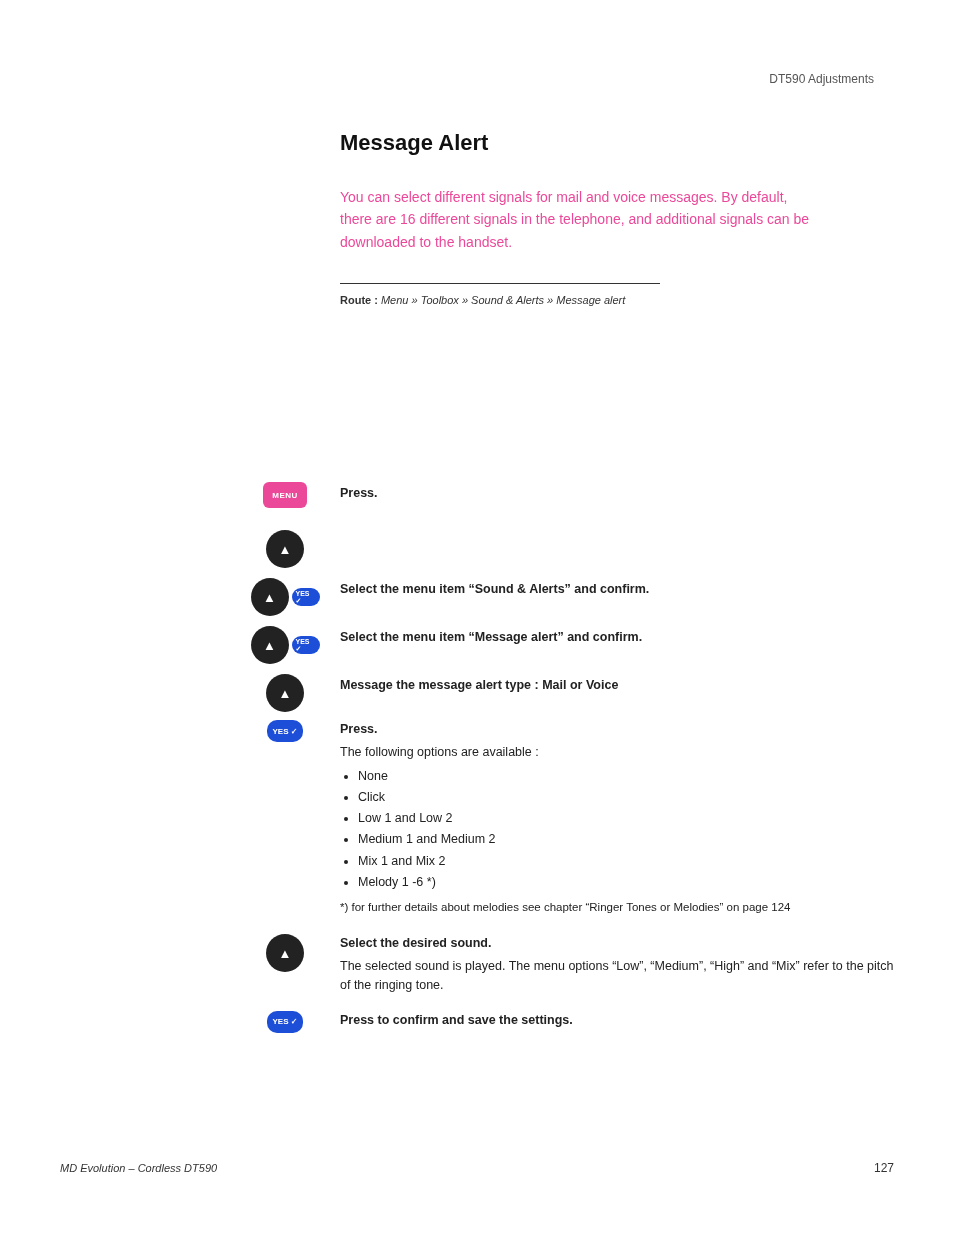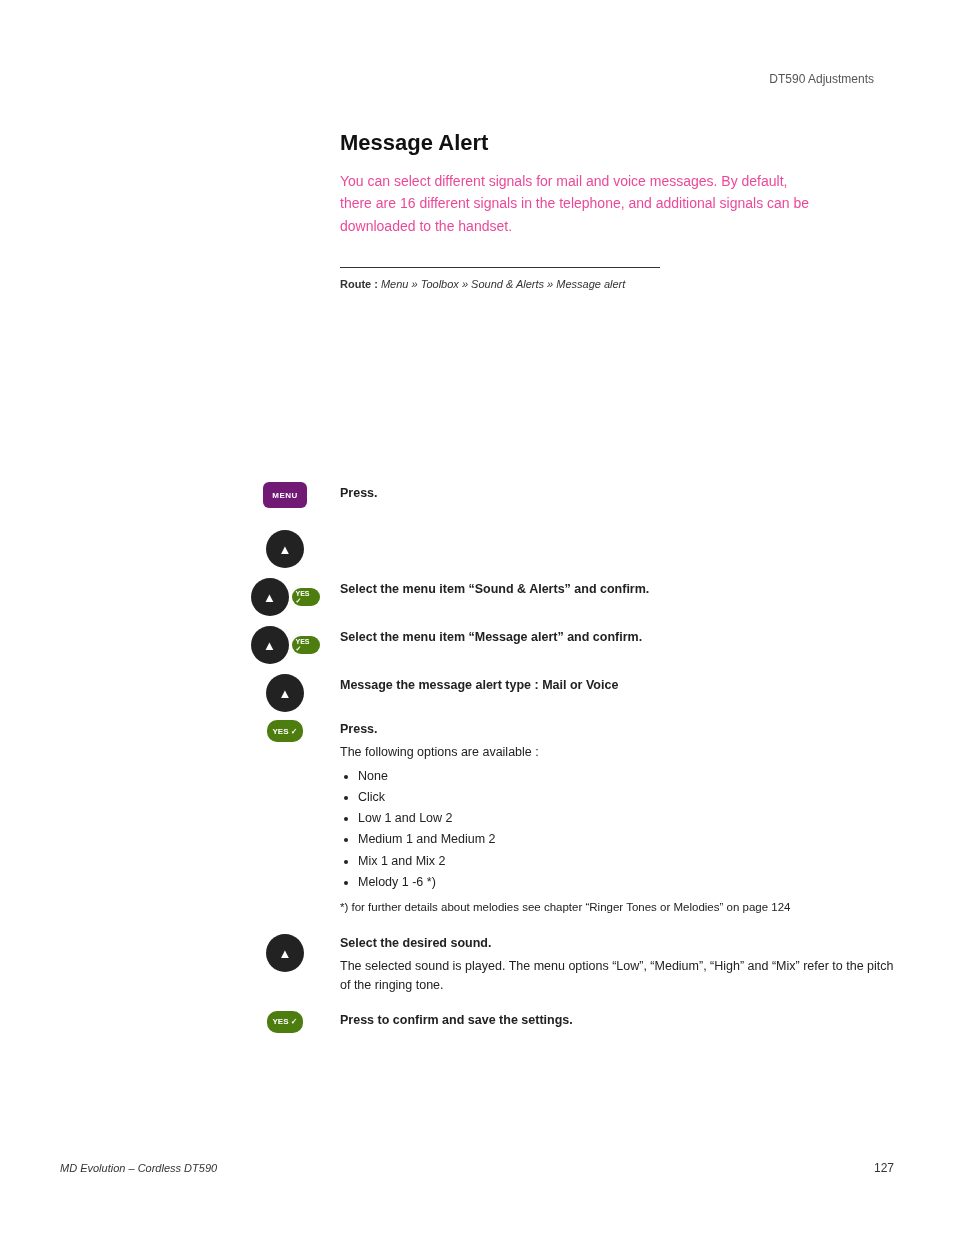--- a/index.html
+++ b/index.html
@@ -25,21 +25,21 @@
     .main-content {
       position: absolute;
       top: 130px;
       left: 340px;
       right: 60px;
     }
 
     .page-title {
       font-size: 22px;
       font-weight: bold;
-      margin-bottom: 14px;
+      margin-bottom: 30px;
       color: #111;
     }
 
     .intro-text {
       font-size: 14px;
       line-height: 1.6;
       color: #ec4899;
       margin-bottom: 30px;
       max-width: 480px;
     }
@@ -105,21 +105,21 @@
       margin-top: 2px;
       margin-bottom: 6px;
       font-size: 12.5px;
       line-height: 1.7;
     }
 
     
     .btn-menu {
       width: 44px;
       height: 26px;
-      background: #701a75;
+      background: #ec4899;
       border-radius: 6px;
       display: flex;
       align-items: center;
       justify-content: center;
       color: #fff;
       font-size: 8px;
       font-weight: bold;
       letter-spacing: 0.5px;
       text-transform: uppercase;
     }
@@ -147,21 +147,21 @@
     
     .icon-nav-yes-row {
       display: flex;
       align-items: center;
       gap: 3px;
     }
 
     .yes-small-check {
       width: 28px;
       height: 18px;
-      background: #4d7c0f;
+      background: #1d4ed8;
       border-radius: 10px;
       display: flex;
       align-items: center;
       justify-content: center;
       color: #fff;
       font-size: 7px;
       font-weight: bold;
       position: relative;
     }
 

